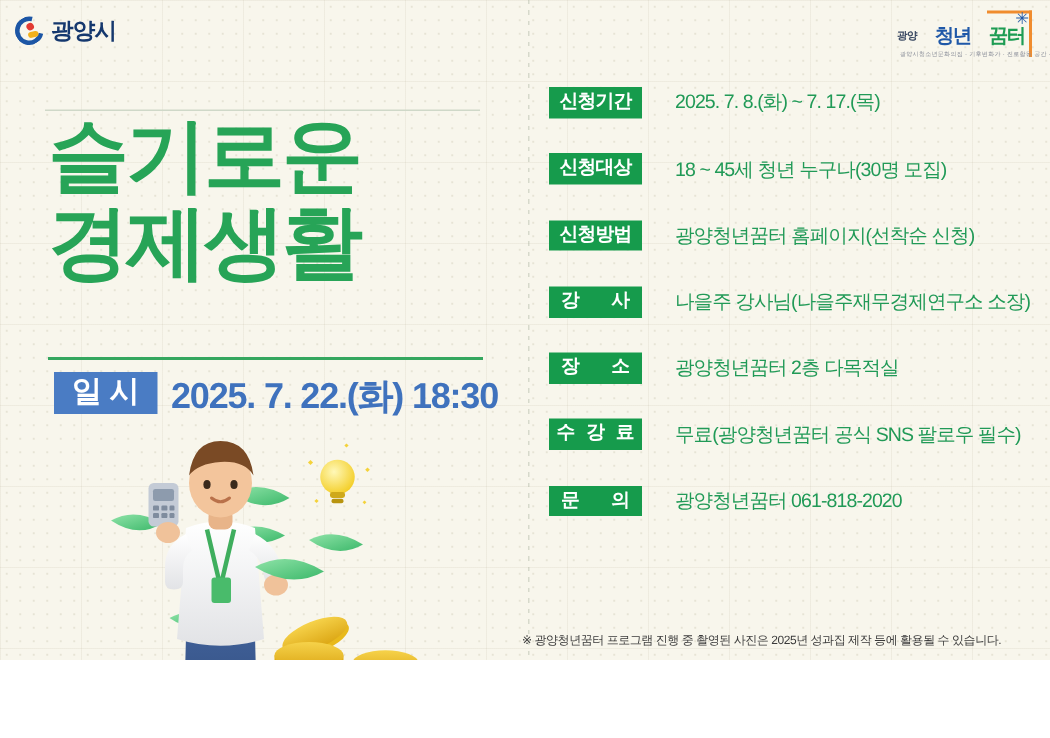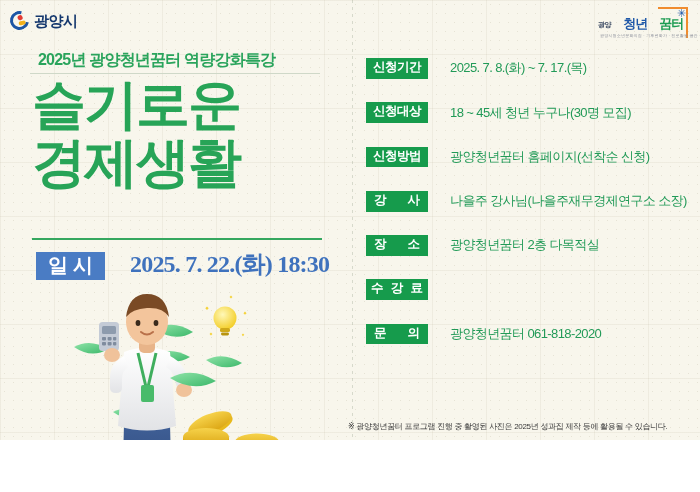--- a/index.html
+++ b/index.html
@@ -155,23 +155,22 @@
   #title-rule {
     position: absolute;
     left: 32px; top: 198px;
     width: 290px; height: 2px;
     background: #35a75f;
   }
   #datetime-row {
     position: absolute;
     left: 36px; top: 208px;
     display: flex;
-    align-items: flex-end;
-    gap: 25px;
-    font-family: Liberation Serif, serif;
+    align-items: flex-start;
+    gap: 9px;
   }
   #datetime-row .dt-badge {
     background: #4a7cc4;
     color: #ffffff;
     font-size: 20px;
     font-weight: bold;
     letter-spacing: 5px;
     text-indent: 5px;
     padding: 3px 7px 4px 7px;
     line-height: 1.05;
@@ -297,21 +296,20 @@
     <span class="brand-row">
       <span class="brand-pre">광양</span>
       <span class="brand-main bm-blue">청년</span>
       <span class="brand-main bm-green">꿈터</span>
     </span>
     <span class="brand-sub">광양시청소년문화의집 · 기후변화가 · 진로활동 공간 · 체험공간</span>
   </div>
 
   <div id="left-col">
 
-    <div id="subtitle">2025년 광양청년꿈터 역량강화특강</div>
     <div id="subtitle-rule"></div>
 
     <div id="main-title">
       <div class="line">슬기로운</div>
       <div class="line">경제생활</div>
     </div>
 
     <div id="title-rule"></div>
 
     <div id="datetime-row">
@@ -618,20 +616,21 @@
           <span>소</span>
         </span>
       <span class="info-value">광양청년꿈터 2층 다목적실</span>
     </div>
     <div class="info-row">
       <span class="info-badge spaced-3">
           <span>수</span>
           <span>강</span>
           <span>료</span>
         </span>
+      <span class="info-value">무료(광양청년꿈터 공식 SNS 팔로우 필수)</span>
     </div>
     <div class="info-row">
       <span class="info-badge spaced-2">
           <span>문</span>
           <span>의</span>
         </span>
       <span class="info-value">광양청년꿈터 061-818-2020</span>
     </div>
   </div>
 

